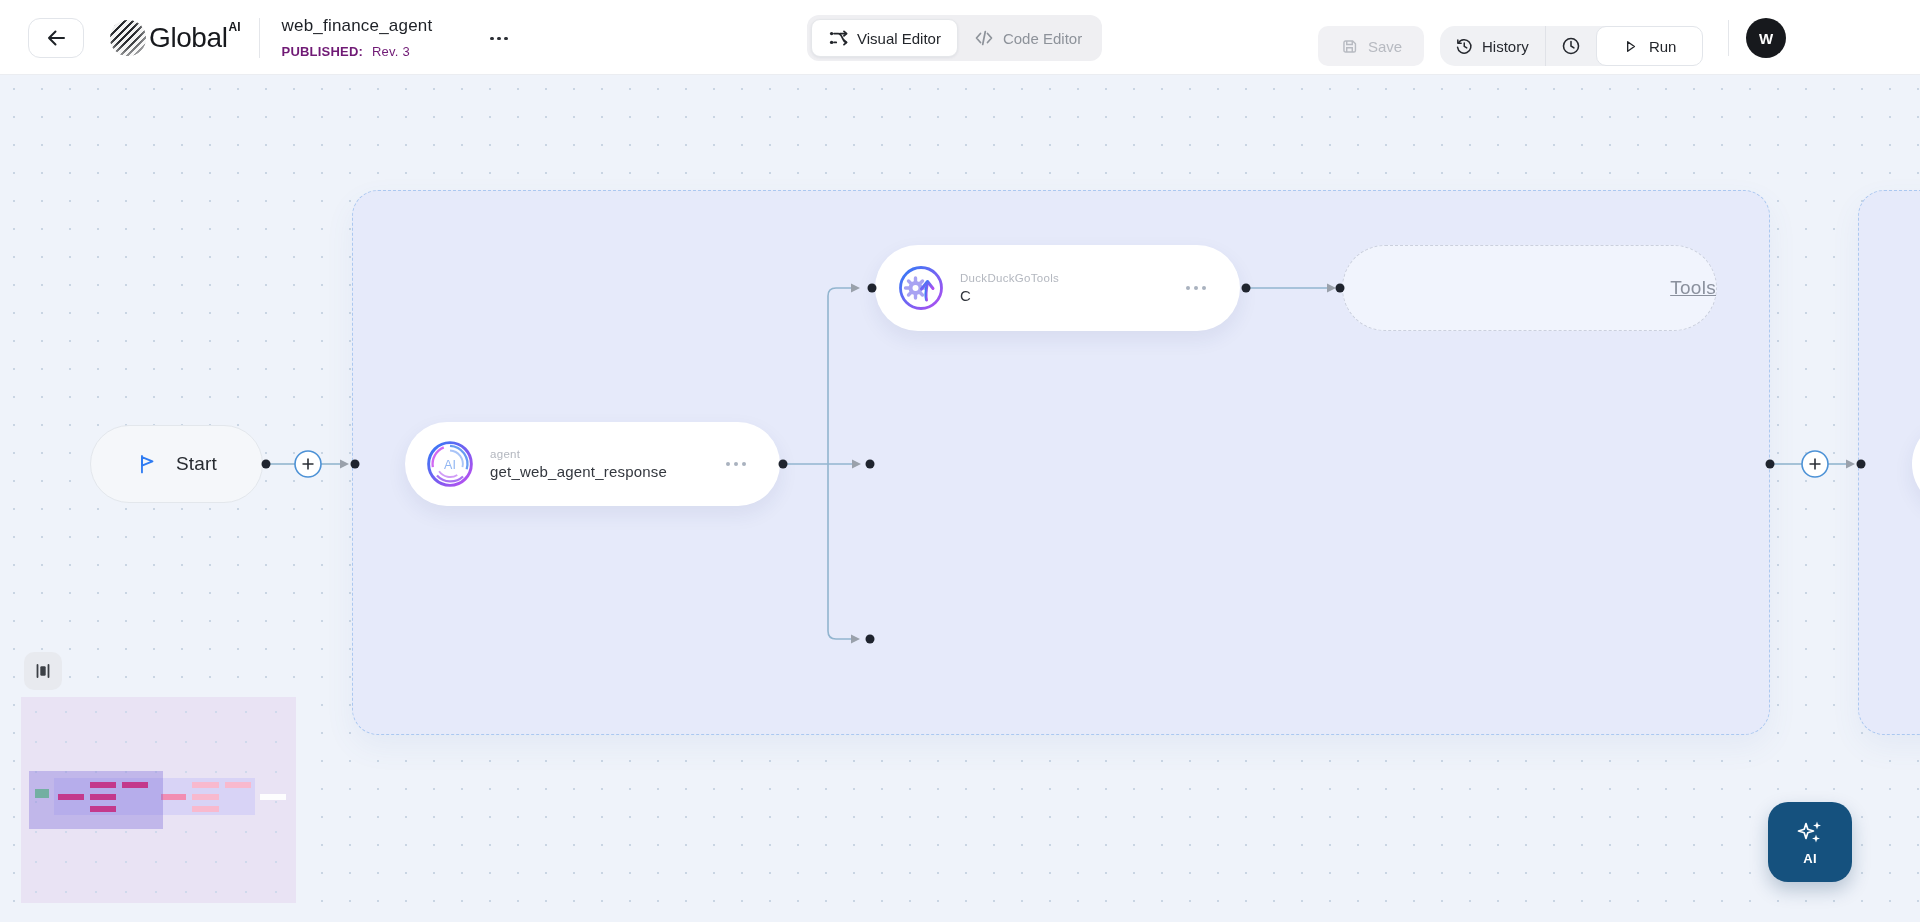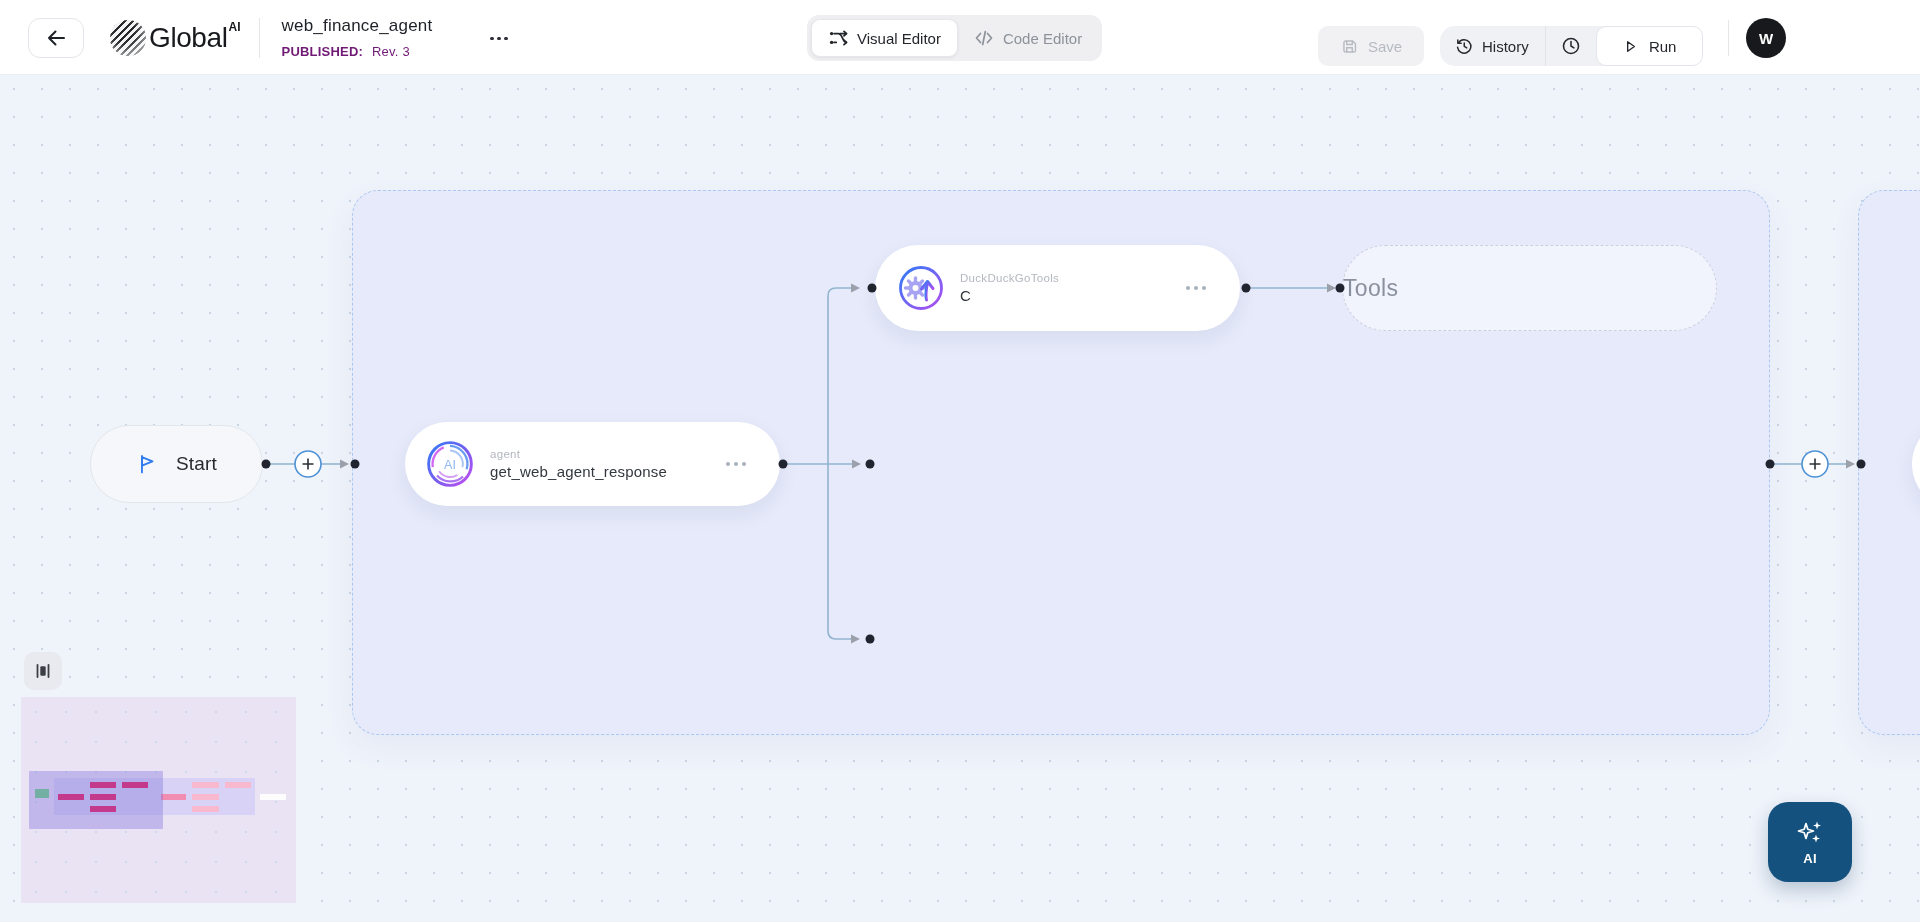--- a/index.html
+++ b/index.html
@@ -52,22 +52,22 @@
   .start-node { left:90px; top:350px; width:173px; height:78px; background:#f5f7fa; border:1.5px solid #e3e7ec; border-radius:39px; justify-content:center; gap:18px; cursor:grab; }
   .start-label { font-size:19px; color:#272b31; letter-spacing:0.2px; }
   .agent-node { left:405px; top:347px; width:375px; height:84px; padding-left:20px; cursor:grab; }
   .duck-node { left:875px; top:170px; width:365px; height:86px; padding-left:22px; cursor:grab; }
   .node-texts { display:flex; flex-direction:column; gap:3px; margin-left:15px; }
   .node-type { font-size:11.5px; color:#b3b7bf; letter-spacing:0.3px; }
   .node-name { font-size:15px; color:#33373e; letter-spacing:0.2px; }
   .node-dots { position:absolute; right:34px; top:50%; transform:translateY(-50%); display:flex; gap:4px; cursor:pointer; }
   .node-dots i { width:4px; height:4px; border-radius:50%; background:#a9b2bf; }
 
-  .ph-node { border:1.5px dashed #cbd0dd; border-radius:43px; background:rgba(250,251,255,.55); justify-content:flex-start;
-    font-size:23px; color:#8a909d; letter-spacing:0.3px; cursor:pointer; }
+  .ph-node { border:1.5px dashed #cbd0dd; border-radius:43px; background:rgba(250,251,255,.55); justify-content:flex-end;
+    font-size:19px; color:#8a909d; letter-spacing:0.3px; cursor:pointer;text-decoration:underline; }
   .tools-node { left:1342px; top:170px; width:375px; height:86px; }
   .knowledge-node { left:870px; top:346px; width:375px; height:86px; }
   .memory-node { left:870px; top:521px; width:375px; height:86px; }
 
   .right-node { left:1912px; top:344px; width:300px; height:90px; border-radius:45px; }
 
   .edges { position:absolute; left:0; top:0; width:1920px; height:847px; z-index:6; pointer-events:none; }
 
   
   .mini-toggle { position:absolute; left:24px; top:577px; width:38px; height:38px; background:#e8eaef; border-radius:10px;

